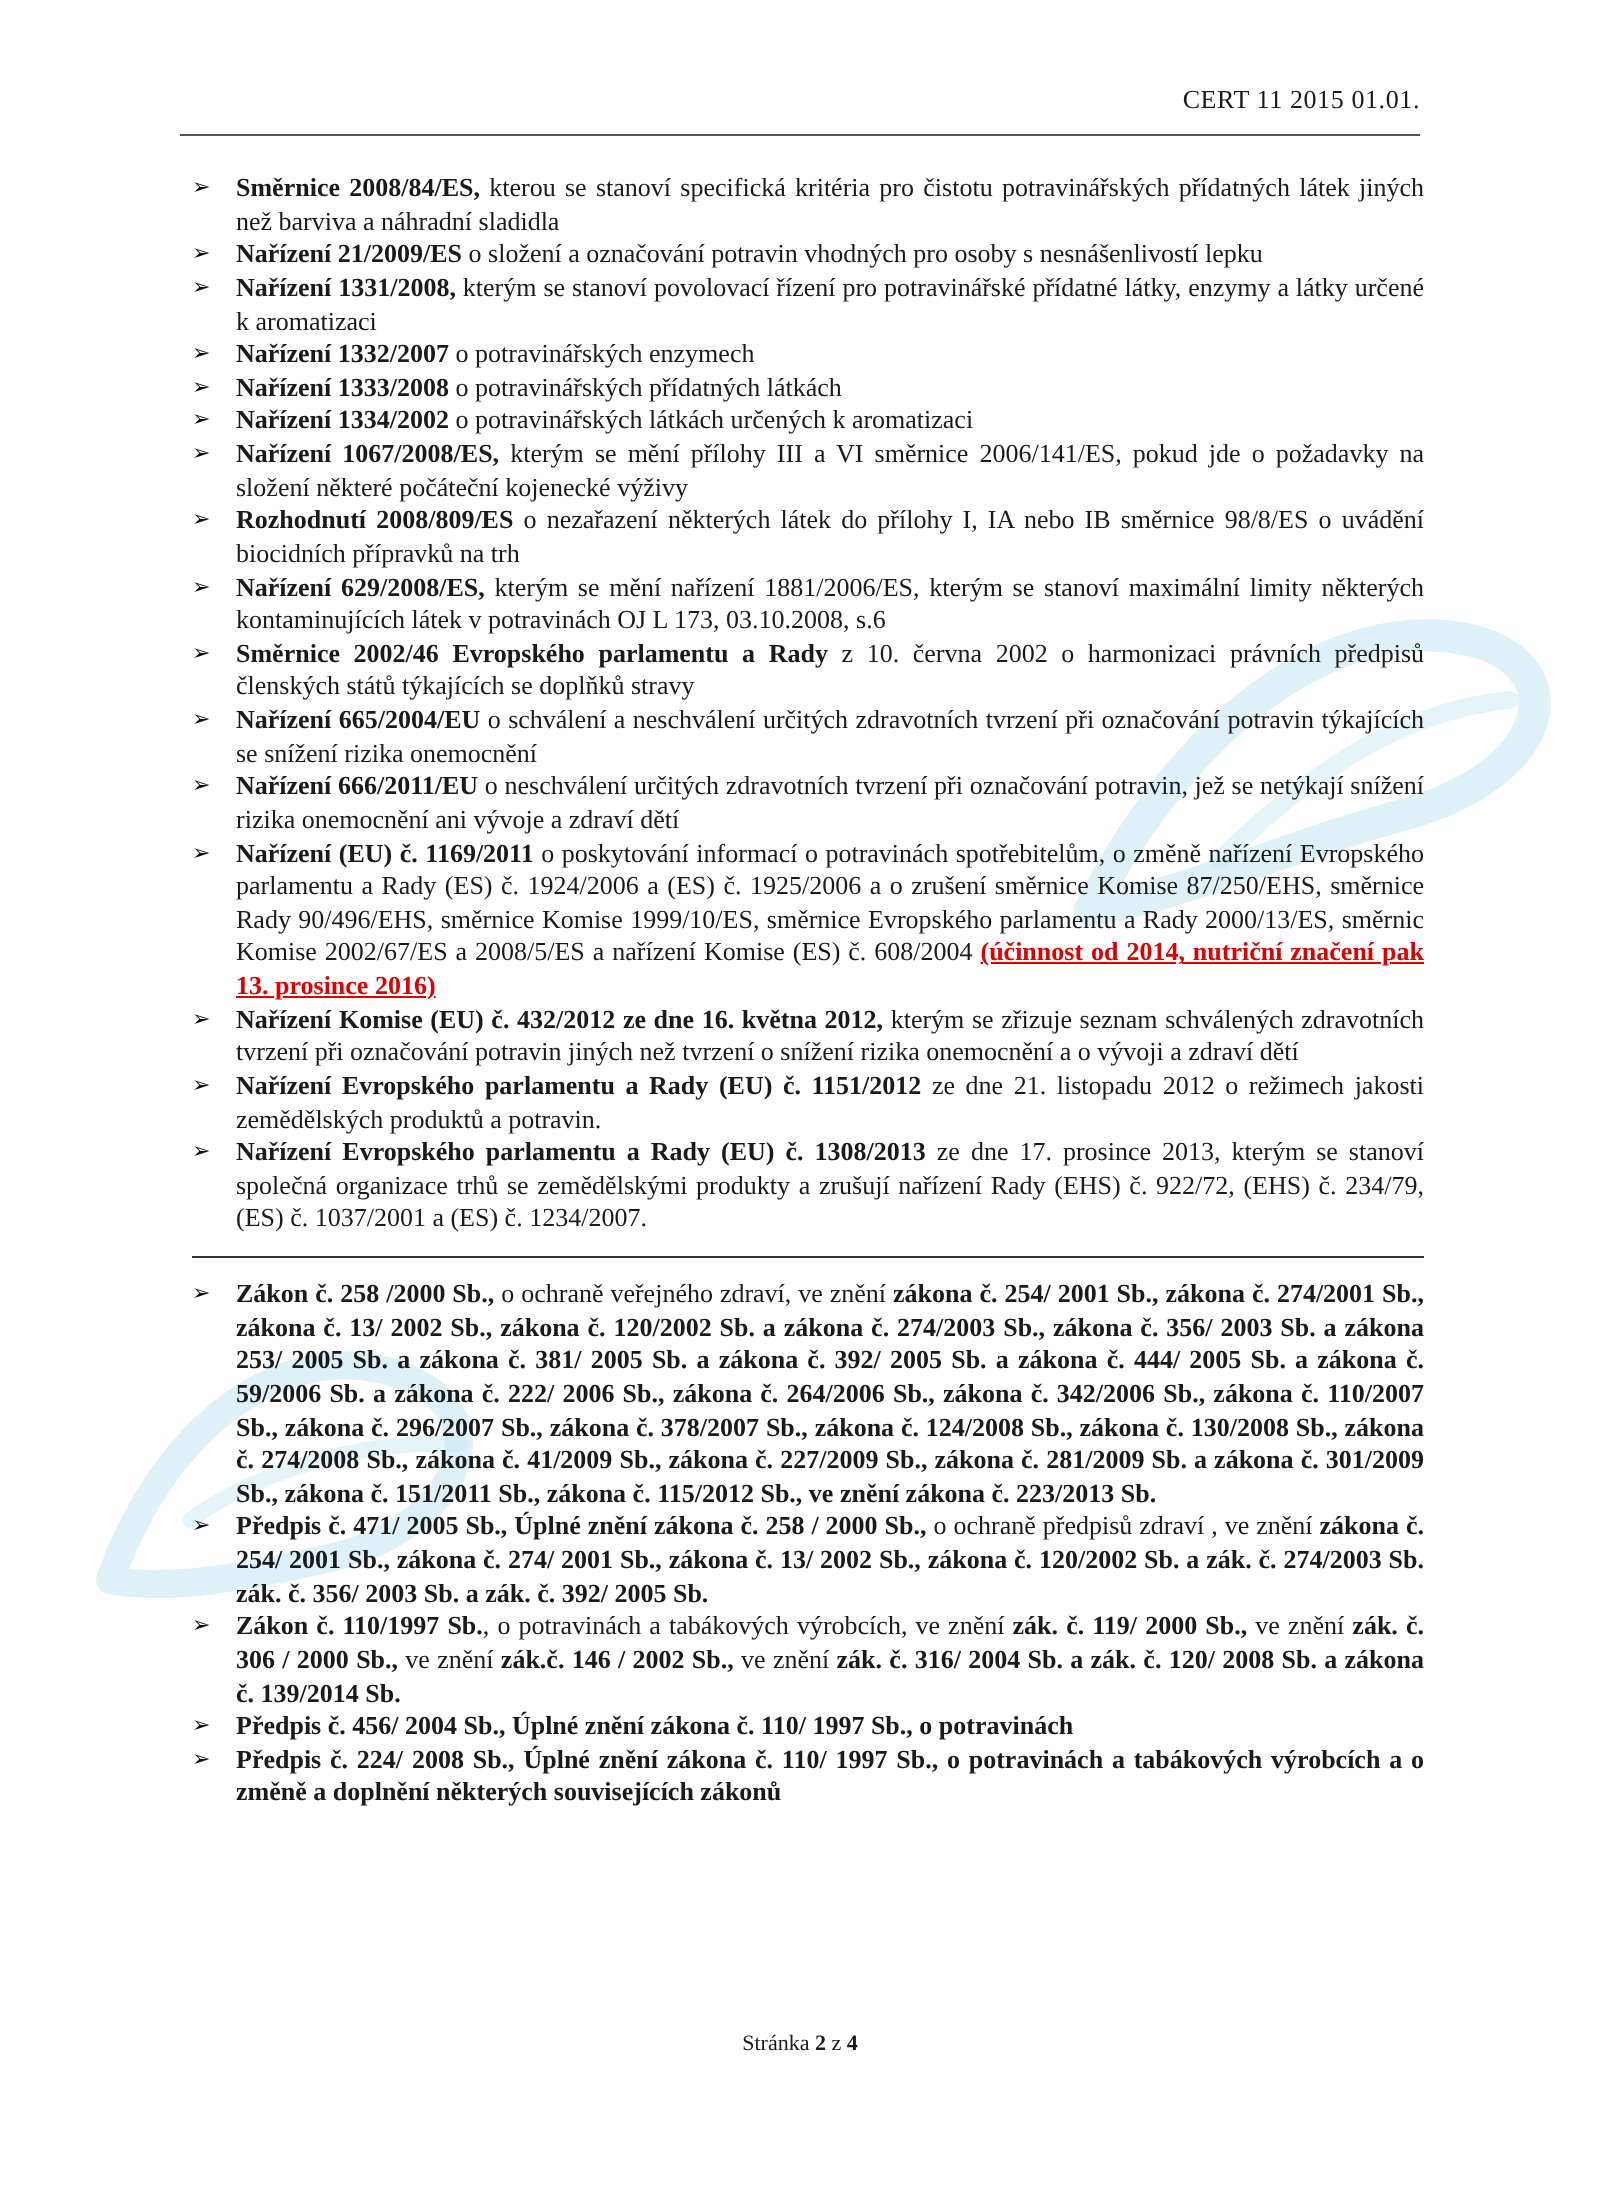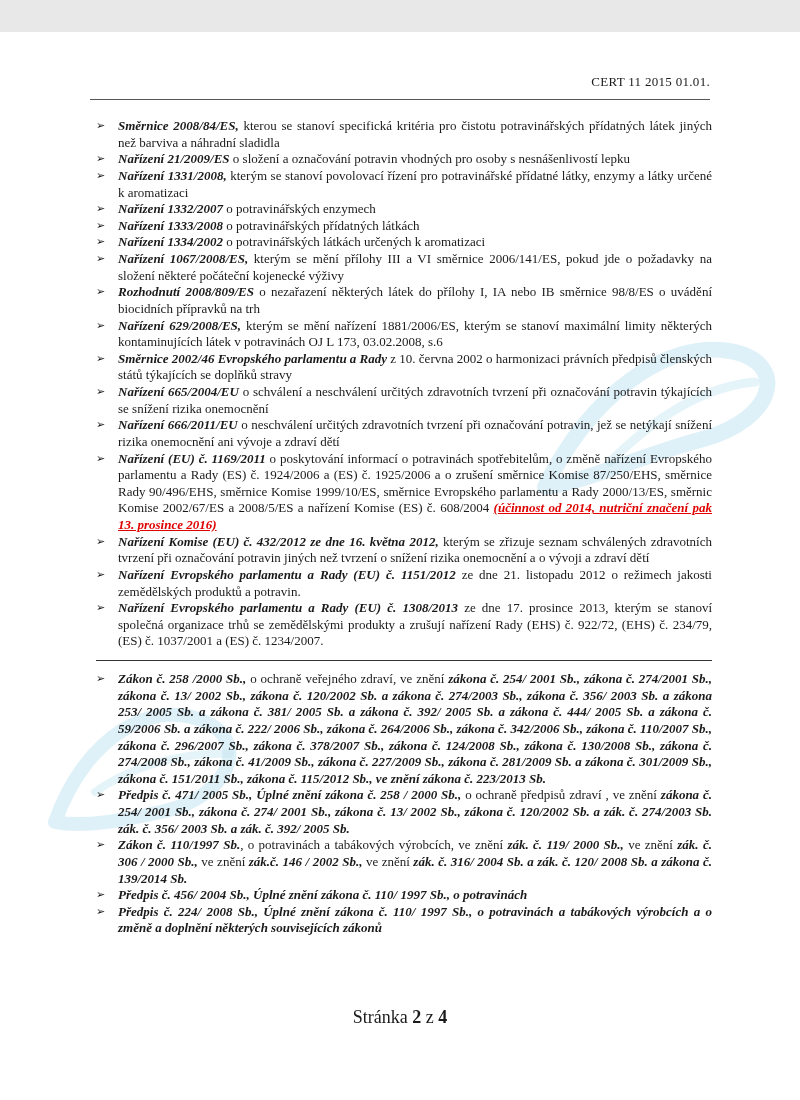--- a/index.html
+++ b/index.html
@@ -7,21 +7,20 @@
   body {
     width:800px; height:1100px;
     font-family:"Liberation Serif", serif;
     color:#1a1a1a;
     position:relative;
   }
   .page {
     position:absolute; inset:0;
     background:#ffffff;
     overflow:hidden;
-    margin-top:32px;
   }
   .watermark {
     position:absolute; inset:0;
     width:800px; height:1100px;
     z-index:0;
     pointer-events:none;
   }
   .watermark path {
     stroke:var(--wm-color, #bfe4f1);
     fill:none;
@@ -47,36 +46,36 @@
   .li { display:flex; }
   .bullet {
     flex:0 0 22px;
     width:22px;
     font-size:11px;
     padding-top:1px;
     font-family:"DejaVu Sans", sans-serif;
     color:#111;
   }
   .li-text { flex:1; text-align:justify; }
-  .b { font-weight:bold;font-style:italic; }
+  .b { font-weight:bold; }
   .red {
     color:var(--red, #e00000);
     font-weight:bold;
     text-decoration:underline;
   }
   .section-divider {
     border-top:1px solid #333;
     margin:10px 0 10px 0;
     height:0;
   }
   .footer {
     position:absolute;
     bottom:72px; left:0; right:0;
     text-align:center;
-    font-size:18px;
+    font-size:11px;
     z-index:1;
   }
   .footer b { font-weight:bold; }
 </style>
 </head>
 <body>
 
 <div class="page">
 
   <svg class="watermark" viewBox="0 0 800 1100" aria-hidden="true">
@@ -118,21 +117,21 @@
       <div class="li">
         <span class="bullet">➢</span>
         <div class="li-text"><span class="b">Nařízení 1067/2008/ES,</span><span> kterým se mění přílohy III a VI směrnice 2006/141/ES, pokud jde o požadavky na složení některé počáteční kojenecké výživy</span></div>
       </div>
       <div class="li">
         <span class="bullet">➢</span>
         <div class="li-text"><span class="b">Rozhodnutí 2008/809/ES</span><span> o nezařazení některých látek do přílohy I, IA nebo IB směrnice 98/8/ES o uvádění biocidních přípravků na trh</span></div>
       </div>
       <div class="li">
         <span class="bullet">➢</span>
-        <div class="li-text"><span class="b">Nařízení 629/2008/ES,</span><span> kterým se mění nařízení 1881/2006/ES, kterým se stanoví maximální limity některých kontaminujících látek v potravinách OJ L 173, 03.02.2008, s.6</span></div>
+        <div class="li-text"><span class="b">Nařízení 629/2008/ES,</span><span> kterým se mění nařízení 1881/2006/ES, kterým se stanoví maximální limity některých kontaminujících látek v potravinách OJ L 173, 03.10.2008, s.6</span></div>
       </div>
       <div class="li">
         <span class="bullet">➢</span>
         <div class="li-text"><span class="b">Směrnice 2002/46 Evropského parlamentu a Rady</span><span> z 10. června 2002 o harmonizaci právních předpisů členských států týkajících se doplňků stravy</span></div>
       </div>
       <div class="li">
         <span class="bullet">➢</span>
         <div class="li-text"><span class="b">Nařízení 665/2004/EU</span><span> o schválení a neschválení určitých zdravotních tvrzení při označování potravin týkajících se snížení rizika onemocnění</span></div>
       </div>
       <div class="li">

